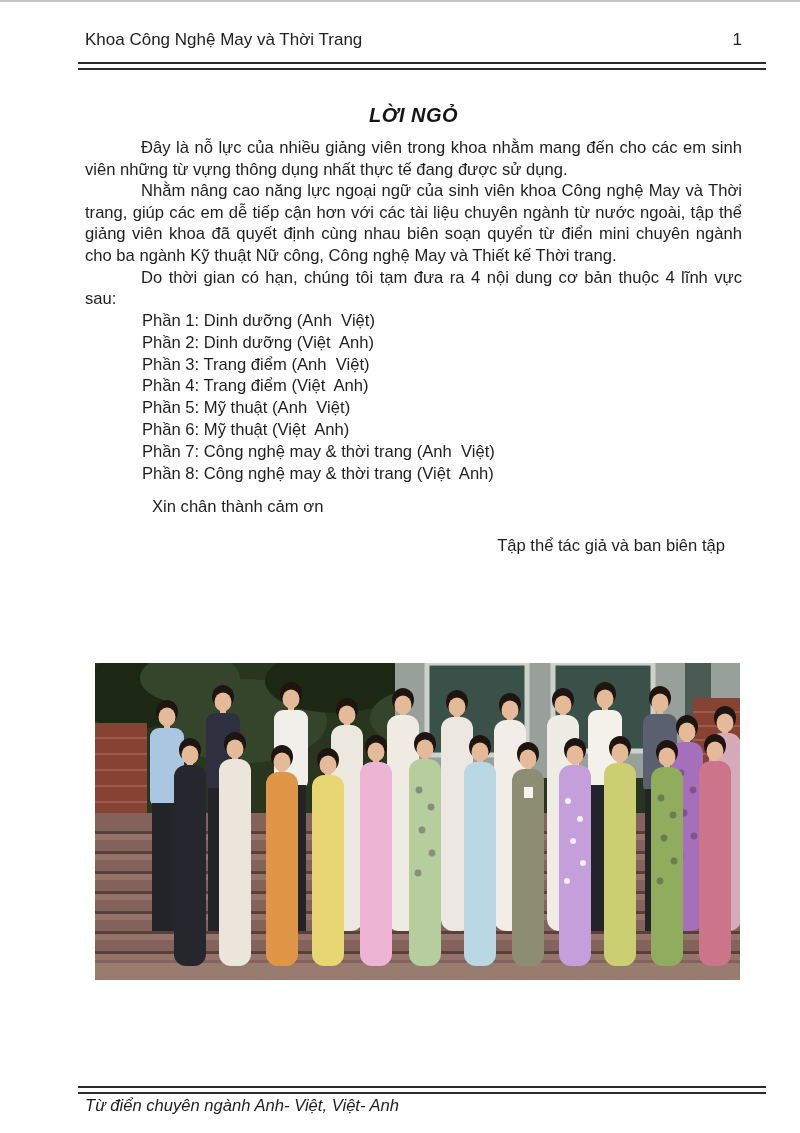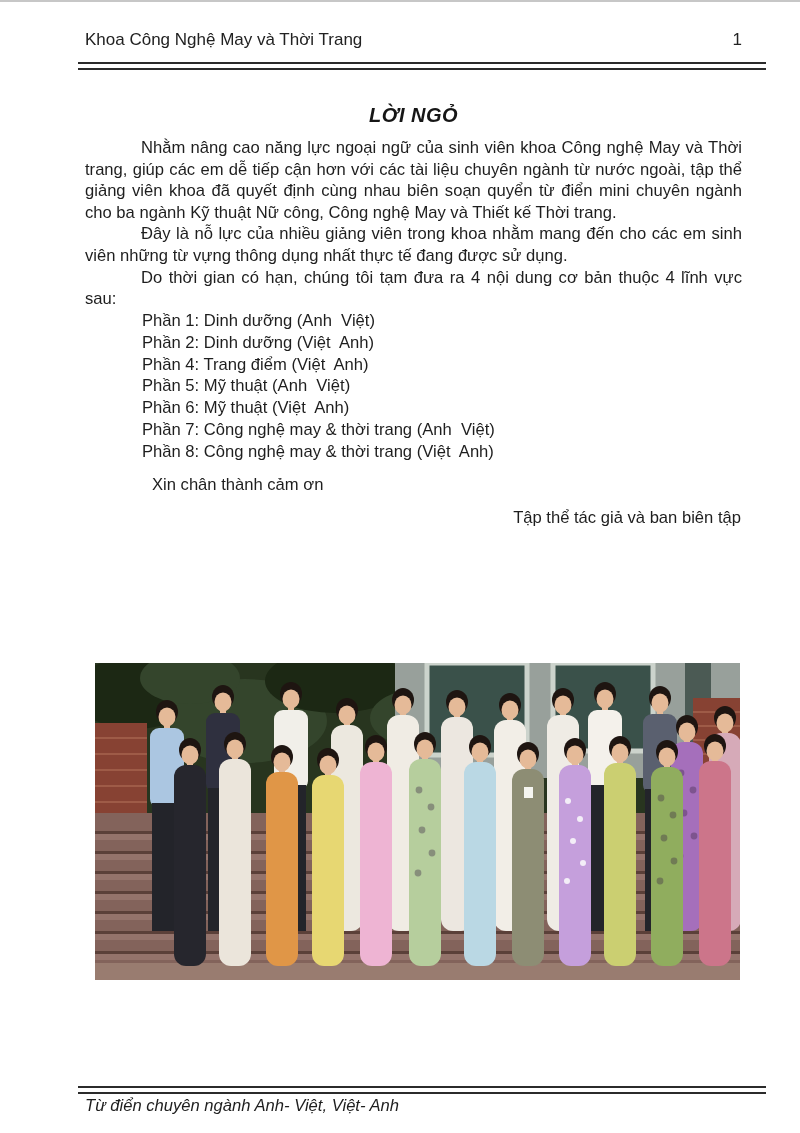--- a/index.html
+++ b/index.html
@@ -34,21 +34,21 @@
     font-style:italic;
   }
   .content{
     position:absolute;top:137px;left:85px;width:657px;
     font-size:16.6px;line-height:21.6px;color:#1e1e1e;
   }
   .para{margin:0;text-align:justify;text-indent:56px;}
   .parts{margin:0;padding:0;list-style:none;}
   .parts li{margin-left:57px;line-height:21.9px;white-space:pre-wrap;}
   .thanks{margin:11px;text-indent:56px;}
-  .byline{margin:1px;text-align:right;}
+  .byline{margin:17px;text-align:right;}
 
   
   .photo{
     position:absolute;top:663px;left:95px;width:645px;height:317px;
     background:#6d6d6d;overflow:hidden;
   }
   .photo svg{display:block;filter:blur(.45px) saturate(.92);}
 
   
   .footer-text{
@@ -65,26 +65,27 @@
 
   <div class="header-row">
     <span>Khoa Công Nghệ May và Thời Trang</span>
     <span>1</span>
   </div>
   <div class="double-rule rule-top"></div>
 
   <div class="doc-title">LỜI NGỎ</div>
 
   <div class="content">
+    <p class="para">Đây là nỗ lực của nhiều giảng viên trong khoa nhằm mang đến cho các em sinh viên những từ vựng thông dụng nhất thực tế đang được sử dụng.</p>
     <p class="para">Nhằm nâng cao năng lực ngoại ngữ của sinh viên khoa Công nghệ May và Thời trang, giúp các em dễ tiếp cận hơn với các tài liệu chuyên ngành từ nước ngoài, tập thể giảng viên khoa đã quyết định cùng nhau biên soạn quyển từ điển mini chuyên ngành cho ba ngành Kỹ thuật Nữ công, Công nghệ May và Thiết kế Thời trang.</p>
-    <p class="para">Đây là nỗ lực của nhiều giảng viên trong khoa nhằm mang đến cho các em sinh viên những từ vựng thông dụng nhất thực tế đang được sử dụng.</p>
     <p class="para">Do thời gian có hạn, chúng tôi tạm đưa ra 4 nội dung cơ bản thuộc 4 lĩnh vực sau:</p>
     <ul class="parts">
       <li>Phần 1: Dinh dưỡng (Anh  Việt)</li>
       <li>Phần 2: Dinh dưỡng (Việt  Anh)</li>
+      <li>Phần 3: Trang điểm (Anh  Việt)</li>
       <li>Phần 4: Trang điểm (Việt  Anh)</li>
       <li>Phần 5: Mỹ thuật (Anh  Việt)</li>
       <li>Phần 6: Mỹ thuật (Việt  Anh)</li>
       <li>Phần 7: Công nghệ may &amp; thời trang (Anh  Việt)</li>
       <li>Phần 8: Công nghệ may &amp; thời trang (Việt  Anh)</li>
     </ul>
     <p class="thanks">Xin chân thành cảm ơn</p>
     <p class="byline">Tập thể tác giả và ban biên tập</p>
   </div>
 

